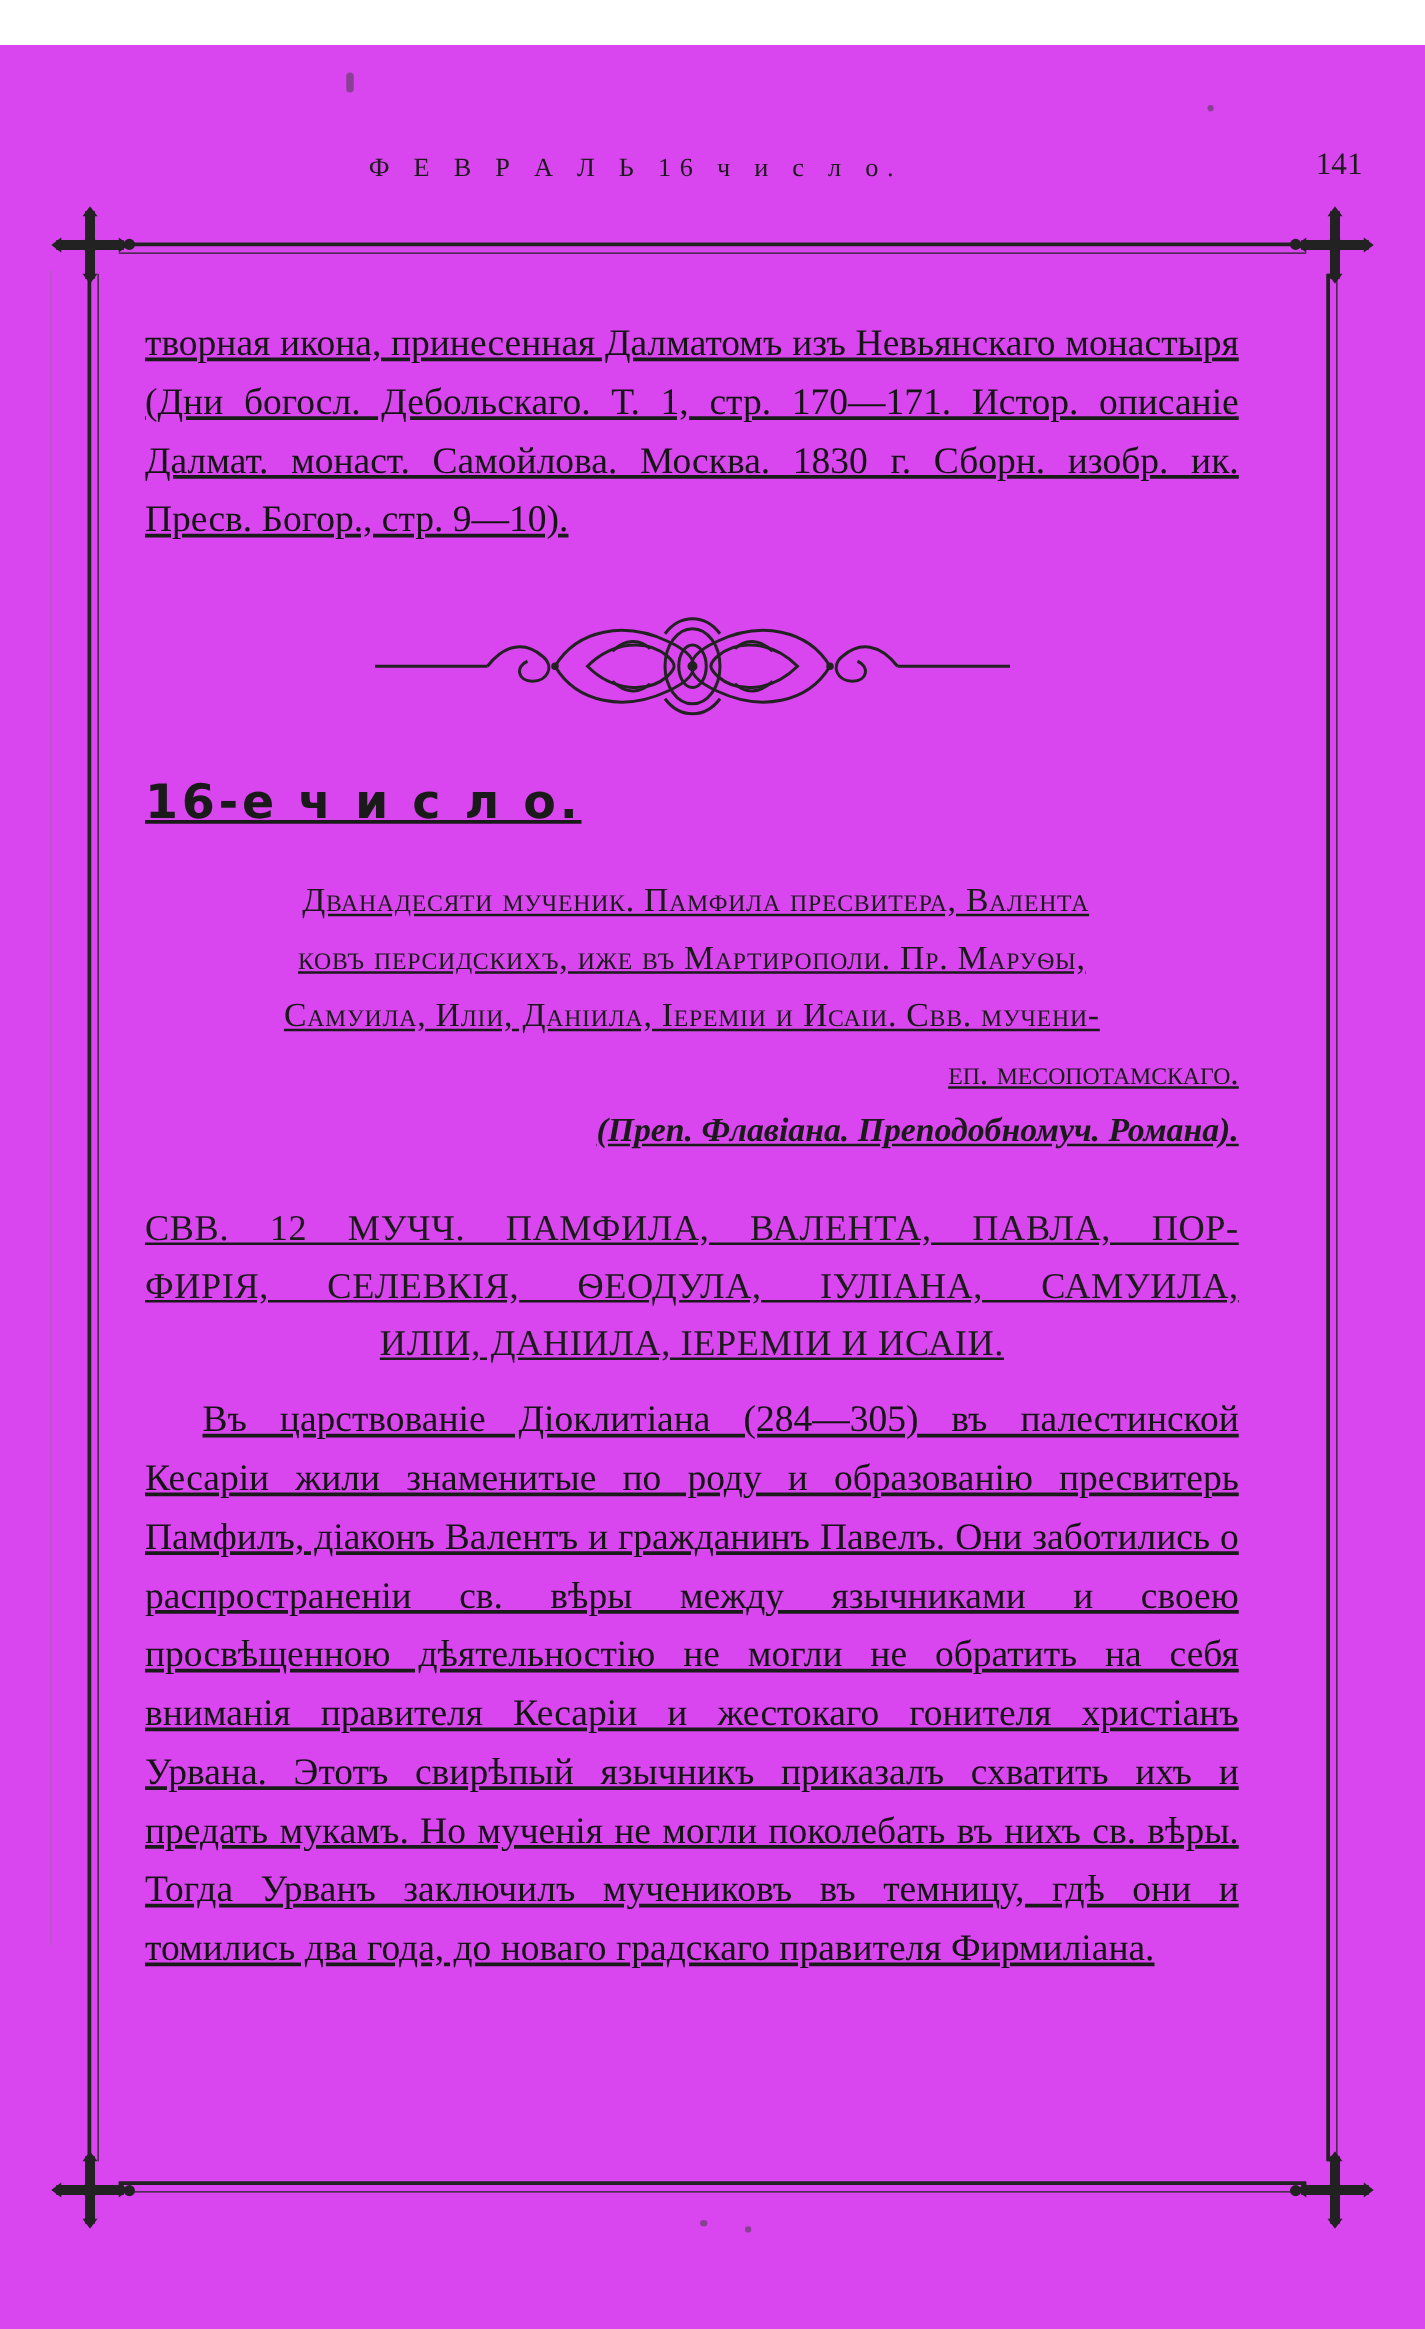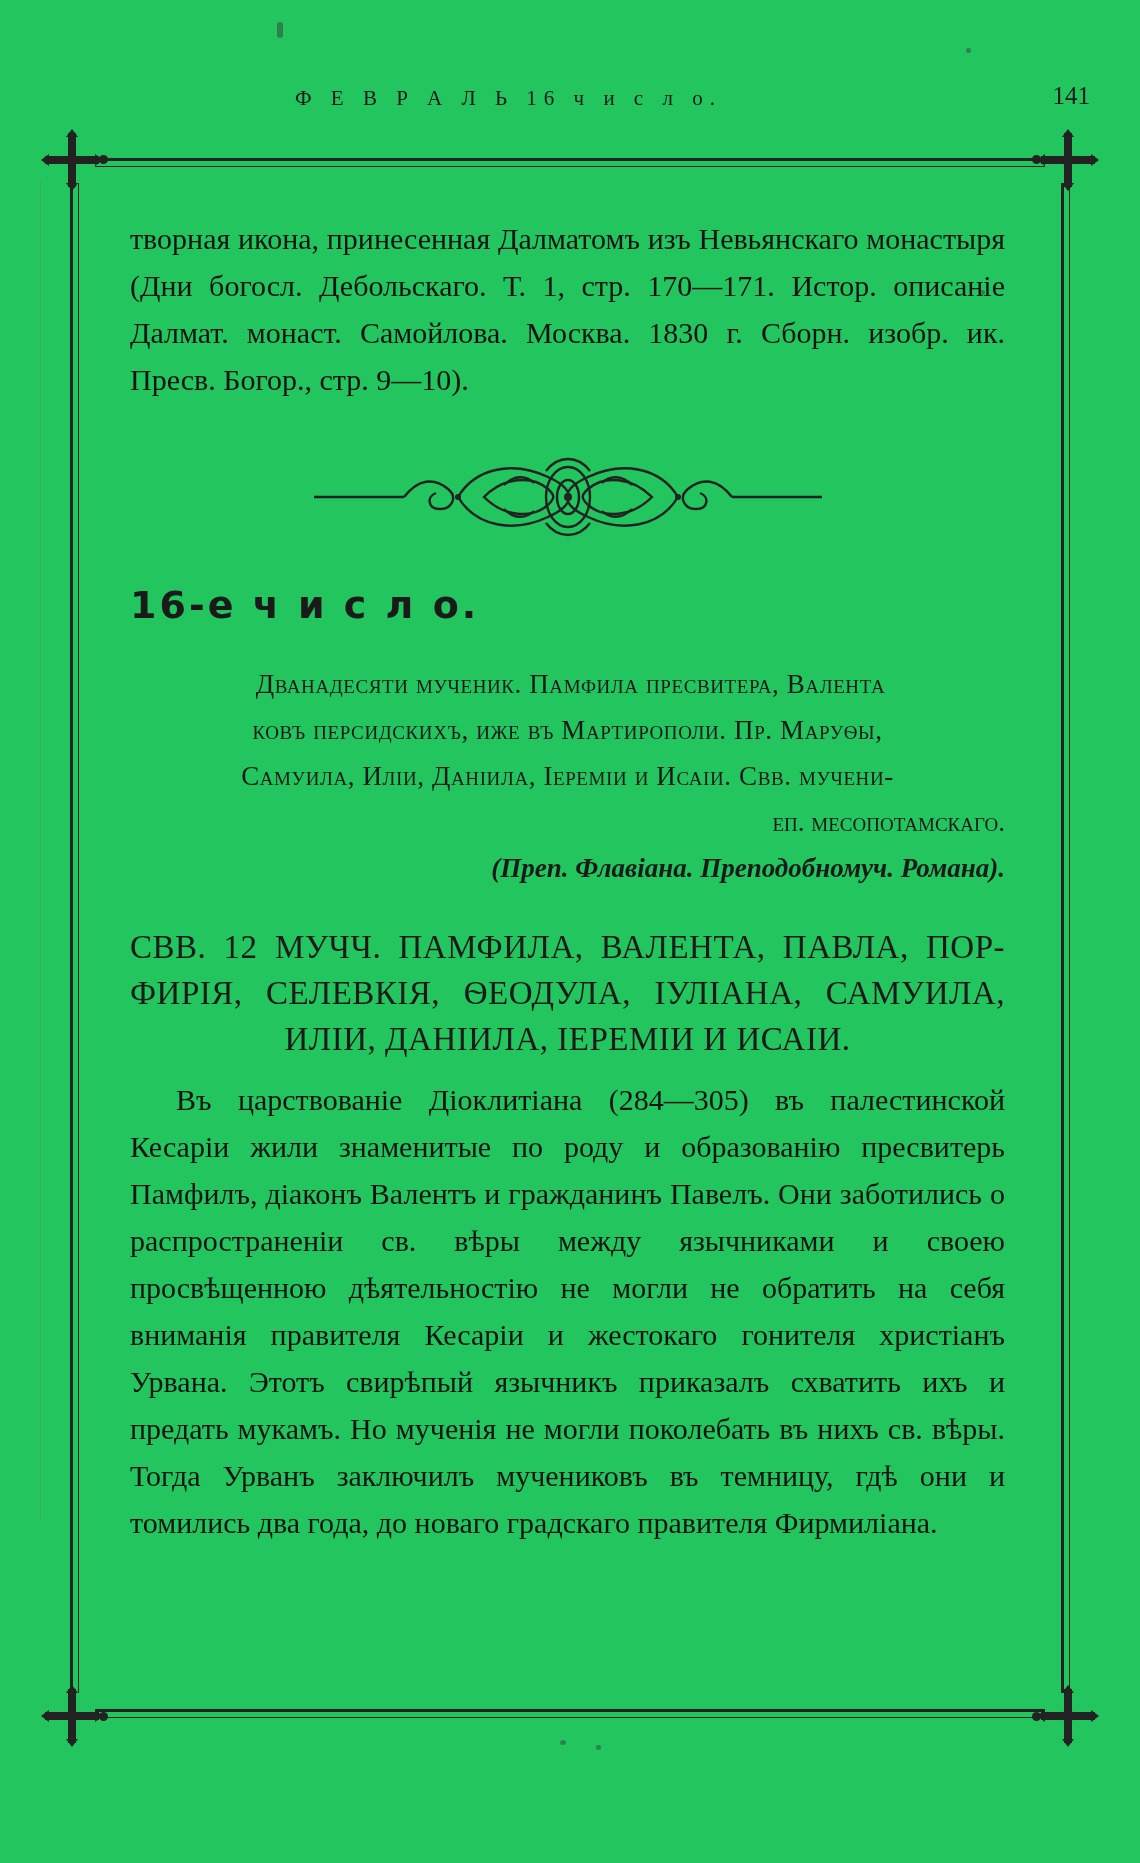--- a/index.html
+++ b/index.html
@@ -11,21 +11,22 @@
     width: 1140px;
     height: 1863px;
     position: relative;
     font-family: "Liberation Serif", serif;
     color: #1a1a1a;
     overflow: hidden;
   }
   .page {
     position: absolute;
     inset: 0;
-    background: #22c55e;
+    background: #d946ef;
+    margin-top: 36px;
   }
 
   
   .running-head {
     position: absolute;
     top: 86px;
     left: 0;
     right: 0;
     height: 30px;
   }
@@ -105,23 +106,24 @@
   }
   .speck {
     position: absolute;
     background: rgba(60,60,60,.5);
     border-radius: 50%;
   }
 
   
   .column {
     position: absolute;
-    left: 130px;
+    left: 116px;
     top: 215px;
     width: 875px;
+    text-decoration: underline;
   }
 
   p.body {
     margin: 0 0 0 0;
     font-size: 30px;
     line-height: 47px;
     text-align: justify;
     text-align-last: left;
     color: #141414;
   }
@@ -169,21 +171,21 @@
     margin: 8px 0 0 0;
     text-align: right;
     font-size: 27px;
     font-weight: bold;
     font-style: italic;
   }
 
   
   h2.article-title {
     margin: 40px 0 14px 0;
-    font-size: 33px;
+    font-size: 29px;
     font-weight: normal;
     line-height: 46px;
     text-align: center;
     letter-spacing: .5px;
   }
   h2.article-title .ln {
     display: block;
     white-space: nowrap;
   }
   h2.article-title .ln1,

